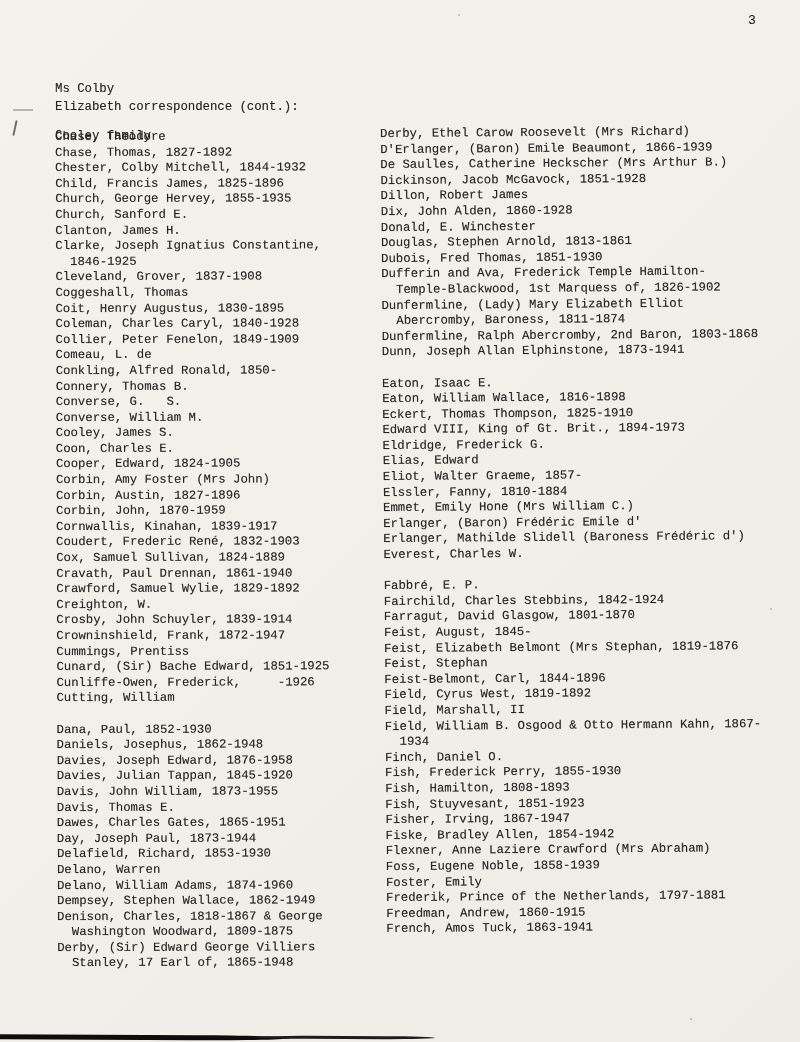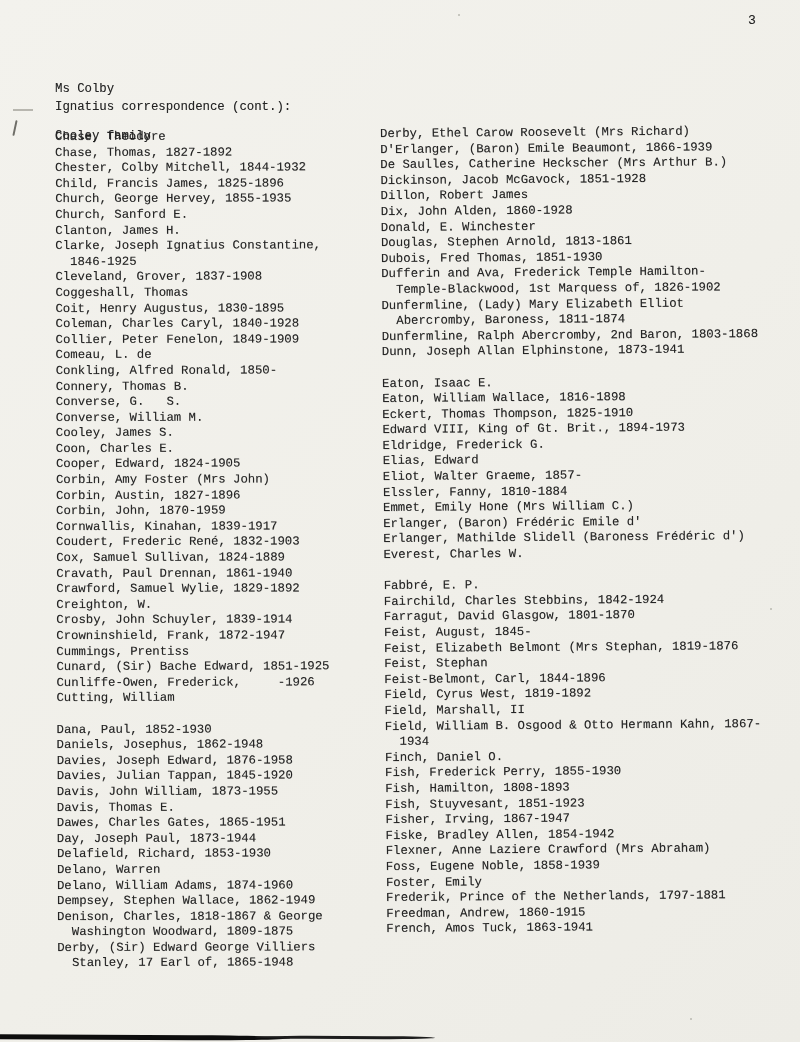--- a/index.html
+++ b/index.html
@@ -115,21 +115,21 @@
 
 <div class="page">
 
   <div class="page-number">3</div>
 
   <div class="header tw">
     <div>Ms Colby</div>
     <div>Cooley family</div>
   </div>
 
-  <div class="section-title tw">Ignatius correspondence (cont.):</div>
+  <div class="section-title tw">Elizabeth correspondence (cont.):</div>
 
   <div class="pencil-dash"></div>
   <div class="pencil-slash"></div>
 
   <div class="col col-left tw"><div class="line">Chase, Theodore</div><div class="line">Chase, Thomas, 1827-1892</div><div class="line">Chester, Colby Mitchell, 1844-1932</div><div class="line">Child, Francis James, 1825-1896</div><div class="line">Church, George Hervey, 1855-1935</div><div class="line">Church, Sanford E.</div><div class="line">Clanton, James H.</div><div class="line">Clarke, Joseph Ignatius Constantine,</div><div class="line">  1846-1925</div><div class="line">Cleveland, Grover, 1837-1908</div><div class="line">Coggeshall, Thomas</div><div class="line">Coit, Henry Augustus, 1830-1895</div><div class="line">Coleman, Charles Caryl, 1840-1928</div><div class="line">Collier, Peter Fenelon, 1849-1909</div><div class="line">Comeau, L. de</div><div class="line">Conkling, Alfred Ronald, 1850-</div><div class="line">Connery, Thomas B.</div><div class="line">Converse, G.   S.</div><div class="line">Converse, William M.</div><div class="line">Cooley, James S.</div><div class="line">Coon, Charles E.</div><div class="line">Cooper, Edward, 1824-1905</div><div class="line">Corbin, Amy Foster (Mrs John)</div><div class="line">Corbin, Austin, 1827-1896</div><div class="line">Corbin, John, 1870-1959</div><div class="line">Cornwallis, Kinahan, 1839-1917</div><div class="line">Coudert, Frederic René, 1832-1903</div><div class="line">Cox, Samuel Sullivan, 1824-1889</div><div class="line">Cravath, Paul Drennan, 1861-1940</div><div class="line">Crawford, Samuel Wylie, 1829-1892</div><div class="line">Creighton, W.</div><div class="line">Crosby, John Schuyler, 1839-1914</div><div class="line">Crowninshield, Frank, 1872-1947</div><div class="line">Cummings, Prentiss</div><div class="line">Cunard, (Sir) Bache Edward, 1851-1925</div><div class="line">Cunliffe-Owen, Frederick,     -1926</div><div class="line">Cutting, William</div><div class="line">&nbsp;</div><div class="line">Dana, Paul, 1852-1930</div><div class="line">Daniels, Josephus, 1862-1948</div><div class="line">Davies, Joseph Edward, 1876-1958</div><div class="line">Davies, Julian Tappan, 1845-1920</div><div class="line">Davis, John William, 1873-1955</div><div class="line">Davis, Thomas E.</div><div class="line">Dawes, Charles Gates, 1865-1951</div><div class="line">Day, Joseph Paul, 1873-1944</div><div class="line">Delafield, Richard, 1853-1930</div><div class="line">Delano, Warren</div><div class="line">Delano, William Adams, 1874-1960</div><div class="line">Dempsey, Stephen Wallace, 1862-1949</div><div class="line">Denison, Charles, 1818-1867 &amp; George</div><div class="line">  Washington Woodward, 1809-1875</div><div class="line">Derby, (Sir) Edward George Villiers</div><div class="line">  Stanley, 17 Earl of, 1865-1948</div></div>
   <div class="col col-right tw"><div class="line">Derby, Ethel Carow Roosevelt (Mrs Richard)</div><div class="line">D'Erlanger, (Baron) Emile Beaumont, 1866-1939</div><div class="line">De Saulles, Catherine Heckscher (Mrs Arthur B.)</div><div class="line">Dickinson, Jacob McGavock, 1851-1928</div><div class="line">Dillon, Robert James</div><div class="line">Dix, John Alden, 1860-1928</div><div class="line">Donald, E. Winchester</div><div class="line">Douglas, Stephen Arnold, 1813-1861</div><div class="line">Dubois, Fred Thomas, 1851-1930</div><div class="line">Dufferin and Ava, Frederick Temple Hamilton-</div><div class="line">  Temple-Blackwood, 1st Marquess of, 1826-1902</div><div class="line">Dunfermline, (Lady) Mary Elizabeth Elliot</div><div class="line">  Abercromby, Baroness, 1811-1874</div><div class="line">Dunfermline, Ralph Abercromby, 2nd Baron, 1803-1868</div><div class="line">Dunn, Joseph Allan Elphinstone, 1873-1941</div><div class="line">&nbsp;</div><div class="line">Eaton, Isaac E.</div><div class="line">Eaton, William Wallace, 1816-1898</div><div class="line">Eckert, Thomas Thompson, 1825-1910</div><div class="line">Edward VIII, King of Gt. Brit., 1894-1973</div><div class="line">Eldridge, Frederick G.</div><div class="line">Elias, Edward</div><div class="line">Eliot, Walter Graeme, 1857-</div><div class="line">Elssler, Fanny, 1810-1884</div><div class="line">Emmet, Emily Hone (Mrs William C.)</div><div class="line">Erlanger, (Baron) Frédéric Emile d'</div><div class="line">Erlanger, Mathilde Slidell (Baroness Frédéric d')</div><div class="line">Everest, Charles W.</div><div class="line">&nbsp;</div><div class="line">Fabbré, E. P.</div><div class="line">Fairchild, Charles Stebbins, 1842-1924</div><div class="line">Farragut, David Glasgow, 1801-1870</div><div class="line">Feist, August, 1845-</div><div class="line">Feist, Elizabeth Belmont (Mrs Stephan, 1819-1876</div><div class="line">Feist, Stephan</div><div class="line">Feist-Belmont, Carl, 1844-1896</div><div class="line">Field, Cyrus West, 1819-1892</div><div class="line">Field, Marshall, II</div><div class="line">Field, William B. Osgood &amp; Otto Hermann Kahn, 1867-</div><div class="line">  1934</div><div class="line">Finch, Daniel O.</div><div class="line">Fish, Frederick Perry, 1855-1930</div><div class="line">Fish, Hamilton, 1808-1893</div><div class="line">Fish, Stuyvesant, 1851-1923</div><div class="line">Fisher, Irving, 1867-1947</div><div class="line">Fiske, Bradley Allen, 1854-1942</div><div class="line">Flexner, Anne Laziere Crawford (Mrs Abraham)</div><div class="line">Foss, Eugene Noble, 1858-1939</div><div class="line">Foster, Emily</div><div class="line">Frederik, Prince of the Netherlands, 1797-1881</div><div class="line">Freedman, Andrew, 1860-1915</div><div class="line">French, Amos Tuck, 1863-1941</div></div>
 
   <div class="scan-edge scan-edge-1"></div>
   <div class="scan-edge scan-edge-2"></div>
 

